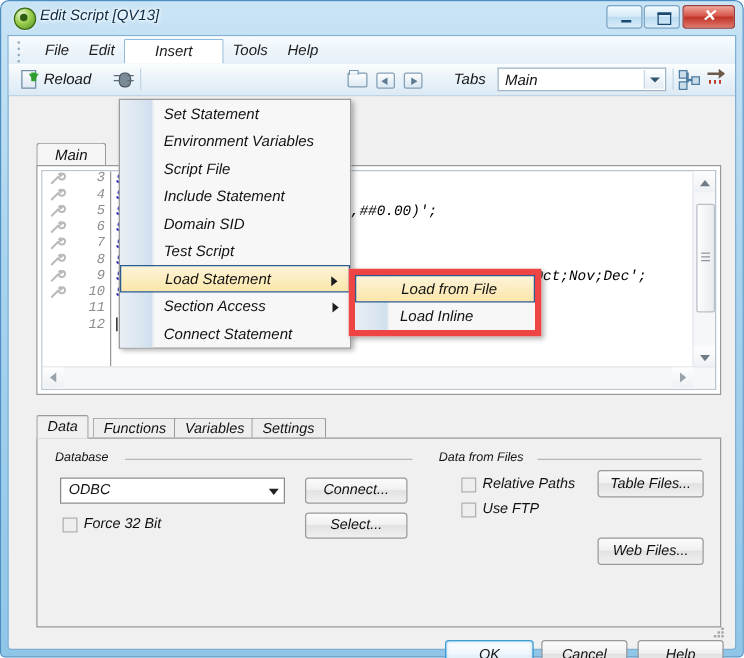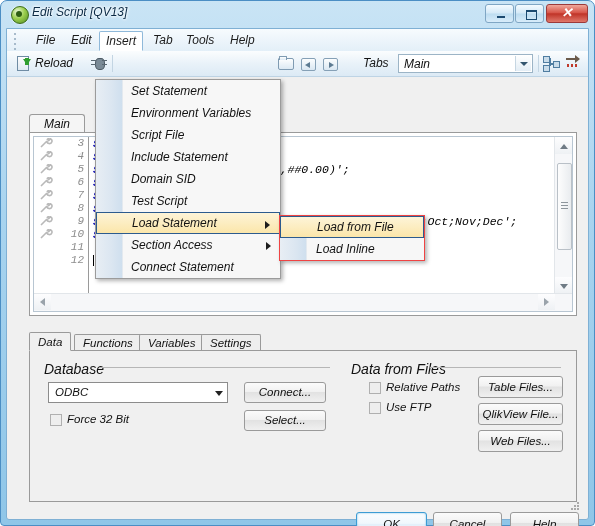--- a/index.html
+++ b/index.html
@@ -105,21 +105,21 @@
   .menu-item {
     position:absolute; top:2px; height:18px; line-height:18px;
     padding:0 7px; font-size:12px; color:#1c1c1c;
     cursor:default; white-space:nowrap;
   }
   .menu-item.active {
     background:#ffffff;
     border:1px solid #8fb9da;
     border-bottom:1px solid #ffffff;
     border-radius:2px 2px 0 0;
-    padding:0 6px;
+    padding:0 24px;
     z-index:40;
   }
 
   
   #toolbar {
     position:absolute; left:0; top:22px; right:0; height:25px;
     background: linear-gradient(180deg,#fbfdfe 0%, #e9f2f9 50%, #dceaf5 100%);
     border-bottom:1px solid #bed4e5;
   }
   #reload-btn {
@@ -350,21 +350,21 @@
     top:0; height:19px; line-height:18px;
     background:#f0f0f0; border-bottom:1px solid #f0f0f0; z-index:5;
   }
   #lower-panel {
     position:absolute; left:0; top:18px; width:548px; height:152px;
     background:#f0f0f0;
     border:1px solid #9a9a9a;
     box-sizing:border-box;
   }
   .group-legend {
-    position:absolute; font-size:14px; color:#111; background:#f0f0f0;
+    position:absolute; font-size:10px; color:#111; background:#f0f0f0;
     padding-right:5px;
   }
   .group-rule {
     position:absolute; height:1px; background:#b6b6b6;
   }
   .combo {
     position:absolute; box-sizing:border-box;
     background:#ffffff; border:1px solid #8c8c8c;
     font-size:11.5px; color:#111;
   }
@@ -445,21 +445,21 @@
   .mi .sub-arrow {
     position:absolute; right:9px; top:8px; width:0;height:0;
     border-top:4px solid transparent; border-bottom:4px solid transparent;
     border-left:5px solid #1d1d1d;
   }
 
   
   #submenu {
     position:absolute; left:272px; top:186px; width:144px;
     background:#f7f7f7;
-    border:1px solid #ef4444;
+    border:5px solid #ef4444;
     box-shadow: 2px 2px 4px rgba(0,0,0,.30);
     z-index:110;
   }
   #submenu .gutter {
     position:absolute; left:0; top:0; bottom:0; width:26px;
     background: linear-gradient(90deg,#e8eef4 0%, #dbe6f1 60%, #cfdfee 100%);
     border-right:1px solid #e3e9ef;
   }
   #submenu .mi { padding-left:36px; }
 </style>
@@ -692,23 +692,20 @@
           <div class="chk-label">Relative Paths</div>
         </div>
         <div class="chk-wrap" style="left:339px; top:50px;">
           <div class="chk"></div>
           <div class="chk-label">Use FTP</div>
         </div>
 
         <div class="btn" style="left:448px; top:25px; width:85px; height:22px; line-height:20px;">
           <span>Table Files...</span>
         </div>
-        <div class="btn" style="left:448px; top:52px; width:85px; height:22px; line-height:20px;">
-          <span>QlikView File...</span>
-        </div>
         <div class="btn" style="left:448px; top:79px; width:85px; height:22px; line-height:20px;">
           <span>Web Files...</span>
         </div>
 
       </div>
     </div>
 
     <div id="btn-ok">
       <span>OK</span>
     </div>

